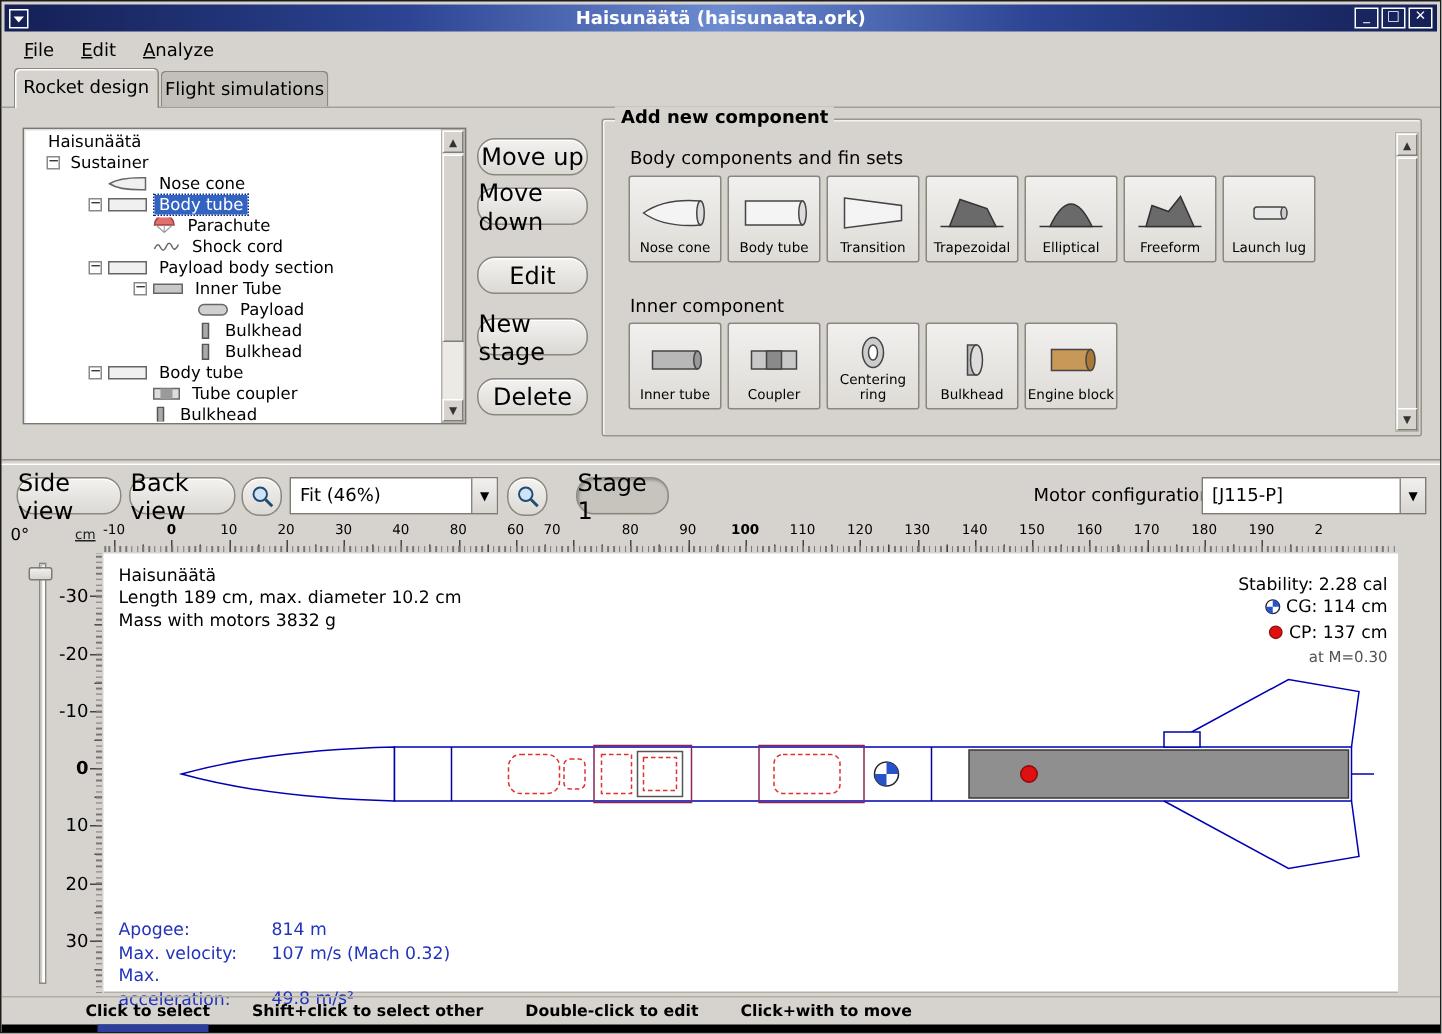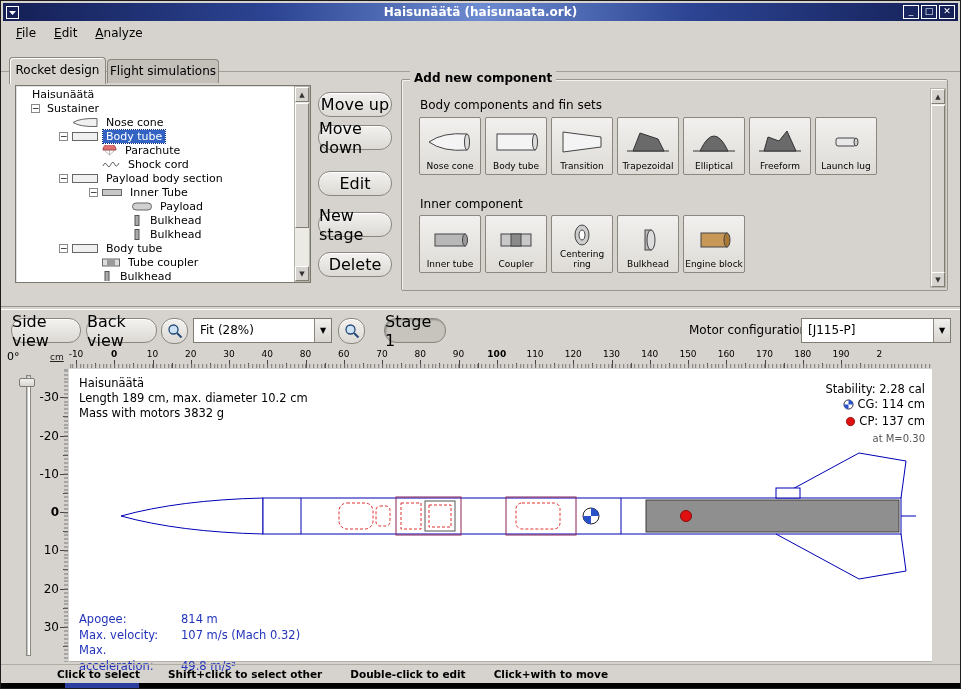--- a/index.html
+++ b/index.html
@@ -16,21 +16,21 @@
   .title-text { position:absolute; left:0; right:0; text-align:center; font-weight:bold; font-size:12px; }
   .title-btns { margin-left:auto; display:flex; gap:2px; z-index:2; }
   .title-btn { width:16px; height:14px; border:1px solid #fff; color:#fff; font-size:9px; line-height:11px; text-align:center; background:transparent; }
 
   
   .menubar { position:absolute; left:2px; top:21px; right:2px; height:21px; display:flex; align-items:center; padding-left:4px; }
   .menu-item { padding:3px 9px; }
 
   
   .tab-underline { position:absolute; left:0; top:70px; width:961px; height:1px; background:#a29f97; }
-  .tab { position:absolute; border:1px solid #8a877f; border-bottom:none; border-radius:4px 4px 0 0; text-align:center; padding-top:5px;margin-top:12px; }
+  .tab { position:absolute; border:1px solid #8a877f; border-bottom:none; border-radius:4px 4px 0 0; text-align:center; padding-top:5px; }
   .tab.active { top:44px; height:27px; background:#d6d3ce; z-index:3; box-shadow:inset 1px 1px 0 #fff; }
   .tab.inactive { top:46px; height:24px; background:#c3c0ba; z-index:1; padding-top:4px; }
 
   
   .btn { position:absolute; display:flex; align-items:center; justify-content:center;
     background:linear-gradient(#f3f2f0,#dcd9d4); border:1px solid #8a877f; border-radius:12px;
     box-shadow:inset 0 1px 0 #fff; font-size:16px; }
   .btn.pressed { background:#c7c4be; box-shadow:inset 1px 1px 2px rgba(0,0,0,.3); }
 
   
@@ -385,21 +385,21 @@
 
   <div class="btn" style="left:10px;top:317px;width:70px;height:25px;">Side view</div>
   <div class="btn" style="left:85px;top:317px;width:71px;height:25px;">Back view</div>
   <div class="btn" style="left:160px;top:317px;width:27px;height:26px;">
     <svg width="16" height="16">
         <circle cx="6.5" cy="6.5" r="4.5" fill="#cfe3f7" stroke="#234a77" stroke-width="1.3"></circle>
         <line x1="10" y1="10" x2="14.5" y2="14.5" stroke="#234a77" stroke-width="2"></line>
       </svg>
   </div>
   <div class="combo" style="left:192px;top:317px;width:139px;">
-    <span class="combo-text">Fit (28%)</span>
+    <span class="combo-text">Fit (46%)</span>
     <span class="combo-btn">▼</span>
   </div>
   <div class="btn" style="left:337px;top:317px;width:27px;height:26px;">
     <svg width="16" height="16">
         <circle cx="6.5" cy="6.5" r="4.5" fill="#cfe3f7" stroke="#234a77" stroke-width="1.3"></circle>
         <line x1="10" y1="10" x2="14.5" y2="14.5" stroke="#234a77" stroke-width="2"></line>
       </svg>
   </div>
   <div class="btn pressed" style="left:383px;top:317px;width:62px;height:25px;">Stage 1</div>
   <span class="toolbar-label" style="left:688px;top:322px;">Motor configuration:</span>
@@ -428,21 +428,21 @@
       <div class="h-tick" style="left: 179.125px; height: 5px;"></div>
       <span class="h-label" style="left: 198.25px;">40</span>
       <div class="h-tick" style="left: 198.25px; height: 8px;"></div>
       <div class="h-tick" style="left: 217.375px; height: 5px;"></div>
       <span class="h-label" style="left: 236.5px;">80</span>
       <div class="h-tick" style="left: 236.5px; height: 8px;"></div>
       <div class="h-tick" style="left: 255.625px; height: 5px;"></div>
       <span class="h-label" style="left: 274.75px;">60</span>
       <div class="h-tick" style="left: 274.75px; height: 8px;"></div>
       <div class="h-tick" style="left: 293.875px; height: 5px;"></div>
-      <span class="h-label" style="left: 313px;">70</span>
+      <span class="h-label" style="left: 299px;">70</span>
       <div class="h-tick" style="left: 313px; height: 8px;"></div>
       <div class="h-tick" style="left: 332.125px; height: 5px;"></div>
       <span class="h-label" style="left: 351.25px;">80</span>
       <div class="h-tick" style="left: 351.25px; height: 8px;"></div>
       <div class="h-tick" style="left: 370.375px; height: 5px;"></div>
       <span class="h-label" style="left: 389.5px;">90</span>
       <div class="h-tick" style="left: 389.5px; height: 8px;"></div>
       <div class="h-tick" style="left: 408.625px; height: 5px;"></div>
       <span class="h-label bold" style="left: 427.75px;">100</span>
       <div class="h-tick" style="left: 427.75px; height: 8px;"></div>

